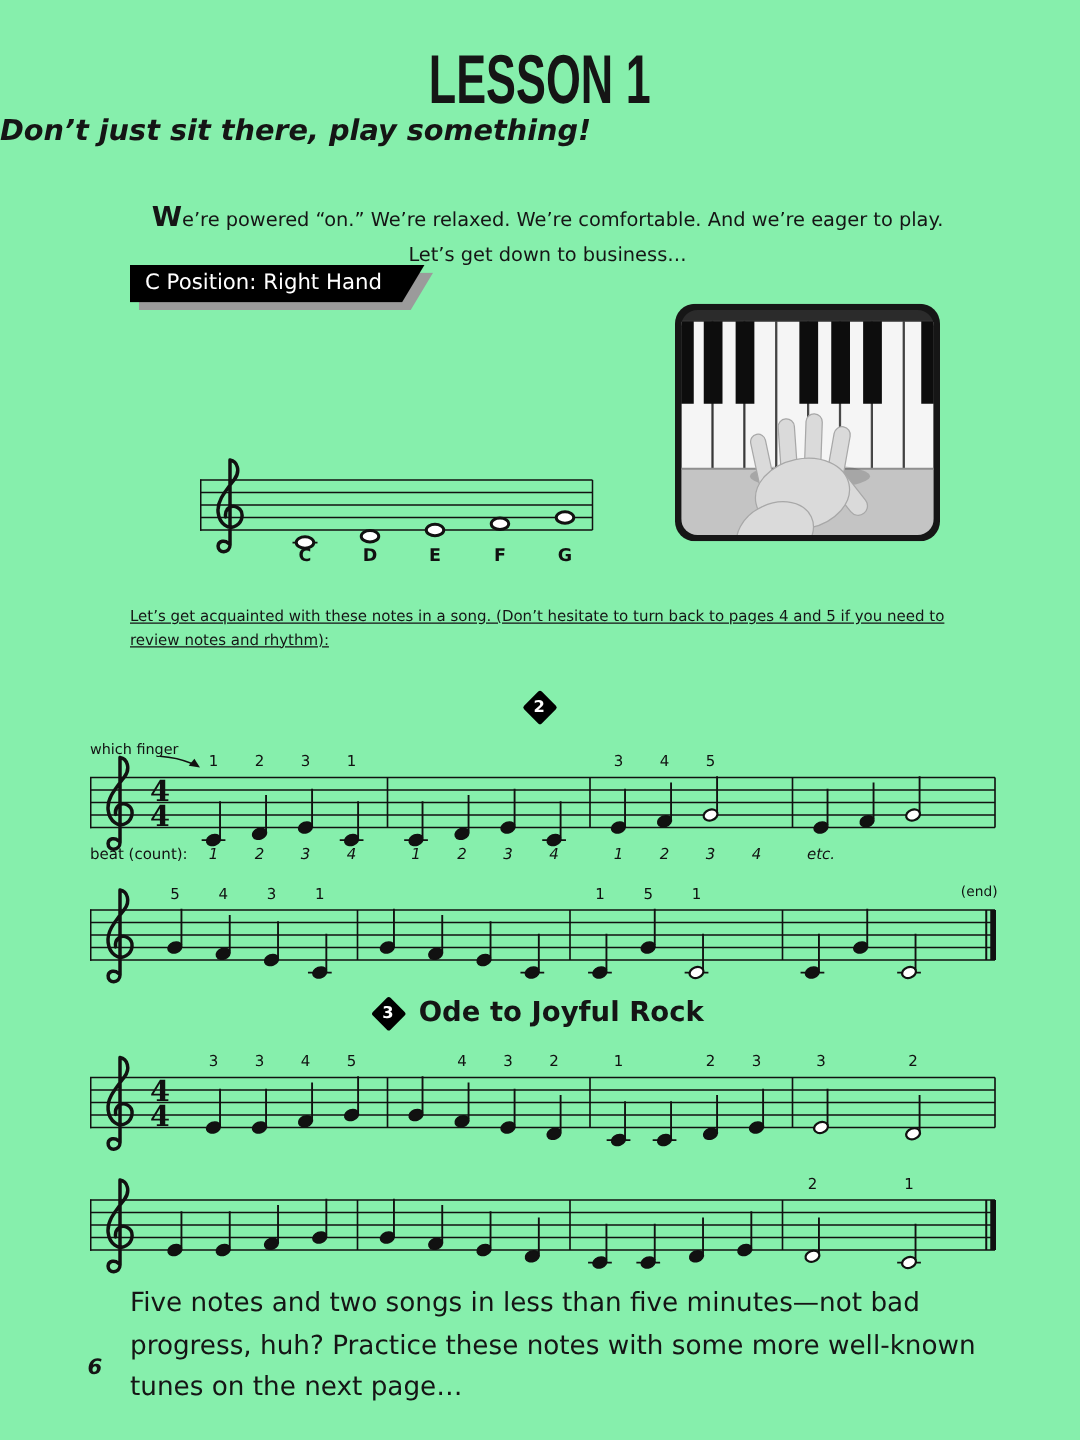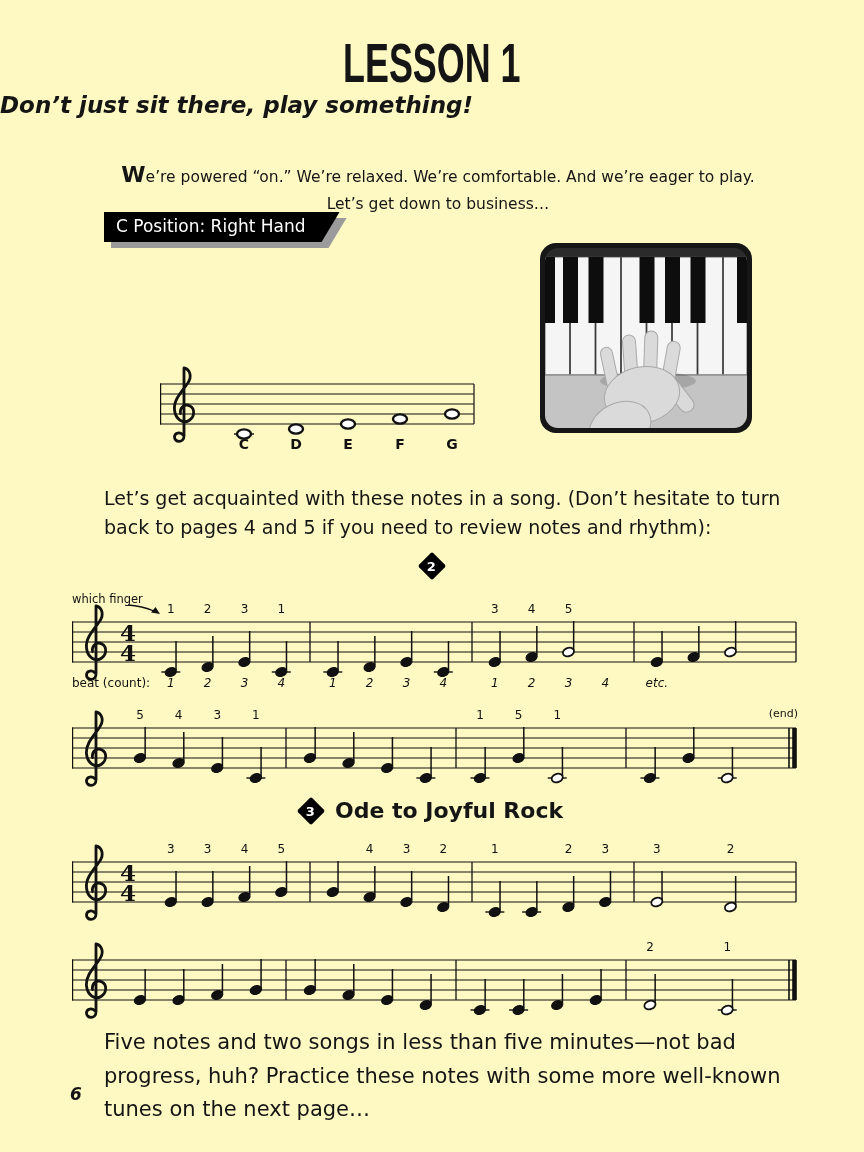--- a/index.html
+++ b/index.html
@@ -1,34 +1,34 @@
 <!DOCTYPE html>
 <html><head>
 <meta charset="utf-8">
 <style>
   html,body{margin:0;padding:0;background:#e8e8e8;}
-  .page{position:relative;width:864px;height:1152px;margin:0 auto;background:#fef9c3;
+  .page{position:relative;width:864px;height:1152px;margin:0 auto;background:#86efac;
         font-family:"DejaVu Sans",sans-serif;color:#151515;overflow:hidden;}
   .page-title{position:absolute;top:36px;left:0;width:100%;text-align:center;margin:0;}
   .page-title span{display:inline-block;font-family:"Liberation Sans",sans-serif;font-weight:bold;
         font-size:46px;letter-spacing:0px;transform:scale(0.78,1.2);transform-origin:center;}
   .page-subtitle{position:absolute;top:92px;left:0;width:100%;margin:0;
         font-size:23px;font-weight:bold;font-style:italic;}
   p{margin:0;}
   .intro{position:absolute;left:104px;top:158px;width:668px;font-size:15.5px;line-height:1.55;text-align:center;}
   .intro .lead{font-size:22px;font-weight:bold;}
   .banner{position:absolute;left:104px;top:212px;}
   .banner-shadow{position:absolute;left:7px;top:6px;width:100%;height:100%;background:#9b9b9b;
         clip-path:polygon(0 0,100% 0,calc(100% - 18px) 100%,0 100%);}
   .banner-box{position:relative;background:#000;color:#fff;font-weight:normal;font-size:17px;
         padding:4px 34px 6px 12px;clip-path:polygon(0 0,100% 0,calc(100% - 18px) 100%,0 100%);}
   .findc{position:absolute;left:104px;top:258px;width:426px;font-size:15.5px;line-height:1.52;}
   .scale-staff{position:absolute;left:152px;top:354px;width:330px;height:100px;}
   .photo{position:absolute;left:540px;top:243px;}
-  .acq{position:absolute;left:104px;top:484px;width:690px;font-size:19px;line-height:1.55;}
+  .acq{position:absolute;left:104px;top:484px;width:690px;font-size:12px;line-height:1.55;text-decoration:underline;}
   .songhead{position:absolute;left:0;width:100%;display:flex;justify-content:center;
         align-items:center;gap:14px;}
   .badge{width:20px;height:20px;background:#000;transform:rotate(45deg);display:grid;
         place-items:center;border-radius:2px;flex:0 0 auto;}
   .badge span{transform:rotate(-45deg);color:#fff;font-weight:bold;font-size:13px;line-height:1;}
   .songtitle{font-size:22px;font-weight:bold;}
   .songtitle.italic{text-align:right;}
   .music{position:absolute;left:64px;width:740px;height:105px;}
   .closing{position:absolute;left:104px;top:1026px;width:690px;font-size:21px;line-height:1.6;}
   .pageno{position:absolute;left:70px;top:1084px;font-size:17px;font-weight:bold;font-style:italic;}

